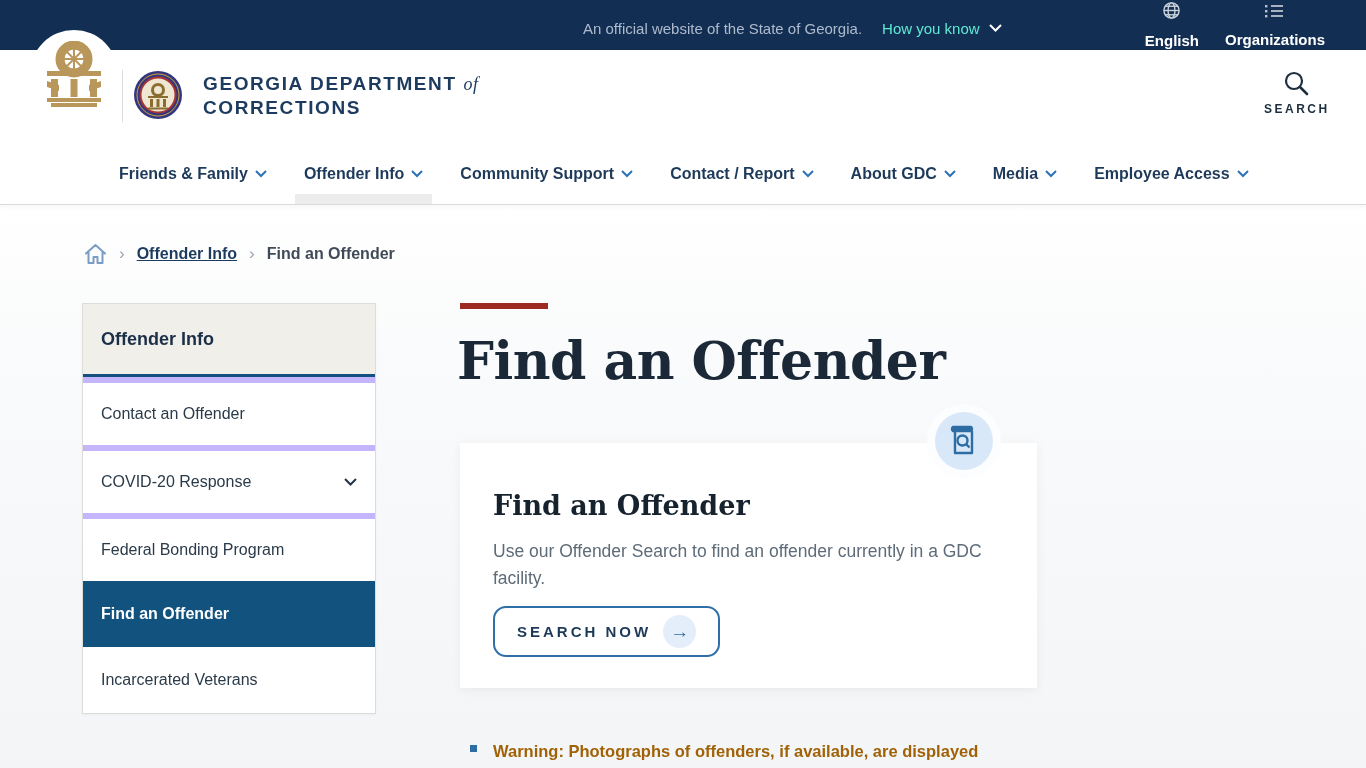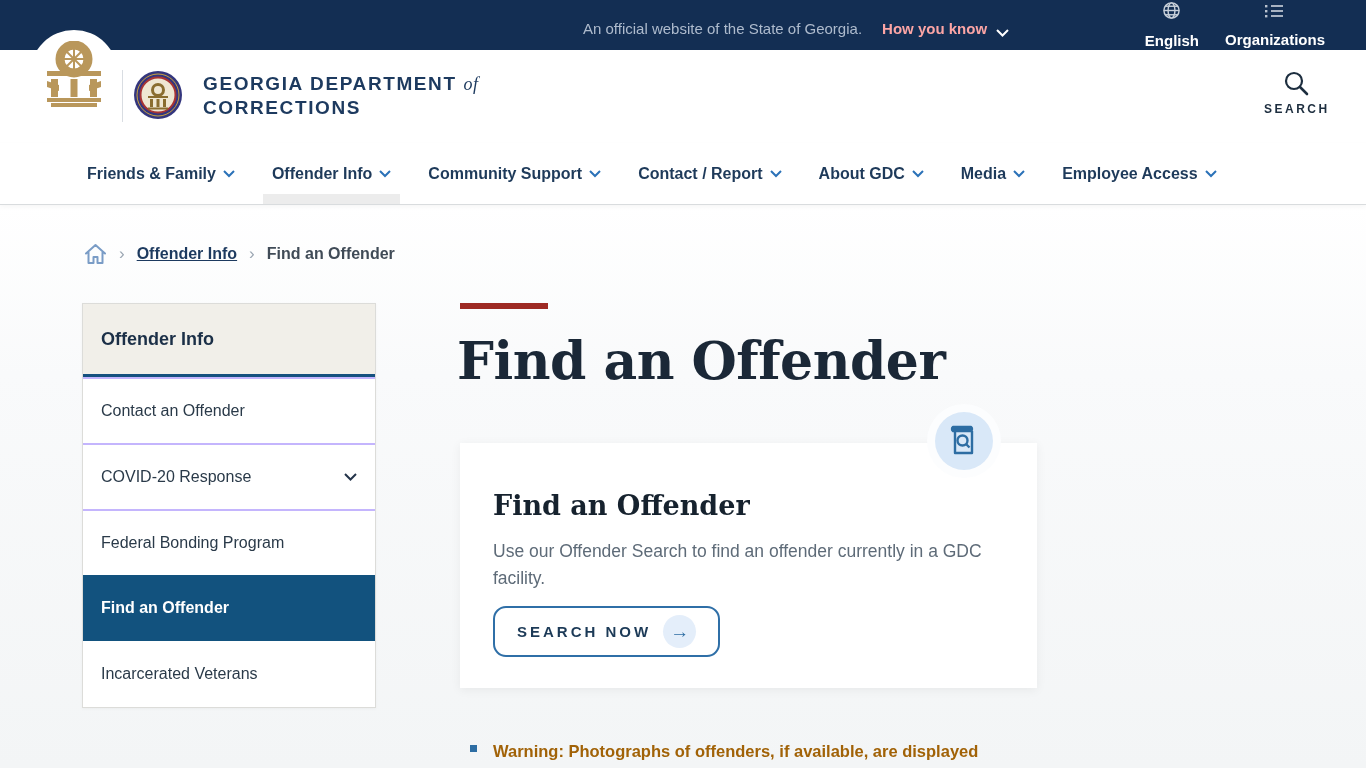--- a/index.html
+++ b/index.html
@@ -6,22 +6,22 @@
   html,body { width:1366px; height:768px; overflow:hidden; background:#fff;
     font-family:"Liberation Sans", sans-serif; }
   .stage { position:relative; width:1366px; height:768px; }
 
   
   .topbar { position:absolute; left:0; top:0; width:1366px; height:50px;
     background:#132E53; display:flex; align-items:center; z-index:5; }
   .topbar-center { position:absolute; left:583px; top:3px; height:50px;
     display:flex; align-items:center; gap:20px; }
   .official-text { color:#AEBBCD; font-size:15px; }
-  .how-you-know { color:#fca5a5; font-size:15px; font-weight:700; display:flex;
-    align-items:flex-end; gap:9px; cursor:pointer; }
+  .how-you-know { color:#5eead4; font-size:15px; font-weight:400; display:flex;
+    align-items:center; gap:9px; cursor:pointer; }
   .topbar-right { position:absolute; right:41px; top:0; height:50px;
     display:flex; align-items:center; gap:26px; }
   .topbar-link { color:#fff; font-size:15px; font-weight:700; display:flex;
     align-items:center; gap:12px; cursor:pointer;flex-direction:column; }
 
   
   .header { position:absolute; left:0; top:50px; width:1366px; height:93px; background:#fff; }
   .arch-circle { position:absolute; left:30px; top:-20px; width:88px; height:88px;
     background:#fff; border-radius:50%; z-index:6; display:flex; align-items:center;
     justify-content:center; }
@@ -31,21 +31,21 @@
     font-size:19px; font-weight:700; letter-spacing:1.6px; line-height:24px; }
   .agency-of { font-family:"Liberation Serif", serif; font-style:italic; font-weight:400;
     letter-spacing:0.5px; font-size:18px; text-transform:none; }
   .header-search { position:absolute; right:38px; top:20px; width:64px; text-align:center; cursor:pointer; }
   .header-search .search-word { display:block; margin-top:6px; font-size:12px; letter-spacing:2.5px;
     color:#1D2E3F; font-weight:600; }
 
   
   .navbar { position:absolute; left:0; top:143px; width:1366px; height:62px; background:#fff;
     border-bottom:1px solid #d9dcde; box-shadow:0 2px 5px rgba(0,0,0,0.04); z-index:4;
-    display:flex; align-items:stretch; padding-left:82px; }
+    display:flex; align-items:stretch; padding-left:114px; }
   .nav-item { position:relative; display:flex; align-items:center; gap:7px;
     margin-right:27px; font-size:16px; font-weight:600; color:#1E3A5A; cursor:pointer;
     padding:0 5px; }
   .nav-item .nav-indicator { display:none; }
   .nav-item.active .nav-indicator { display:block; position:absolute; left:-4px; right:-4px;
     bottom:0; height:10px; background:#ECECEC; }
 
   
   .page-bg { position:absolute; left:0; top:205px; width:1366px; height:563px;
     background:linear-gradient(180deg,#ffffff 0%, #f9fafb 30%, #f3f5f6 100%); }
@@ -57,21 +57,21 @@
   .crumb-current { color:#404B57; font-weight:600; }
   .crumb-sep { color:#9AA5B1; font-size:17px; }
 
   
   .sidebar { position:absolute; left:82px; top:303px; width:294px;
     border:1px solid #dcdcd9; background:#fff; box-shadow:0 1px 3px rgba(0,0,0,0.04); }
   .sidebar-head { height:73px; background:#F1EFE9; border-bottom:3px solid #15517F;
     display:flex; align-items:center; padding:0 18px; font-size:18px; font-weight:700; color:#1B2F47; }
   .side-item { min-height:66px; display:flex; align-items:center; justify-content:space-between;
     padding:18px 18px; font-size:16px; font-weight:500; color:#2A3A49; background:#fff;
-    border-top:2px solid #c4b5fd; cursor:pointer; line-height:26px; }
+    border-top:6px solid #c4b5fd; cursor:pointer; line-height:26px; }
   .side-item:first-of-type { border-top:none; }
   .side-item.active { background:#12527E; color:#fff; font-weight:700; border-top:none; }
   .side-item.active + .side-item { border-top:none; }
 
   
   .accent-bar { position:absolute; left:460px; top:303px; width:88px; height:6px; background:#9E2A24; }
   .page-title { position:absolute; left:457px; top:330px; width:700px;
     font-family:"DejaVu Serif","Liberation Serif",serif; font-weight:700;
     font-size:52px; color:#1B2837; letter-spacing:-0.5px; }
   .card { position:absolute; left:460px; top:443px; width:577px; height:245px; background:#fff;

